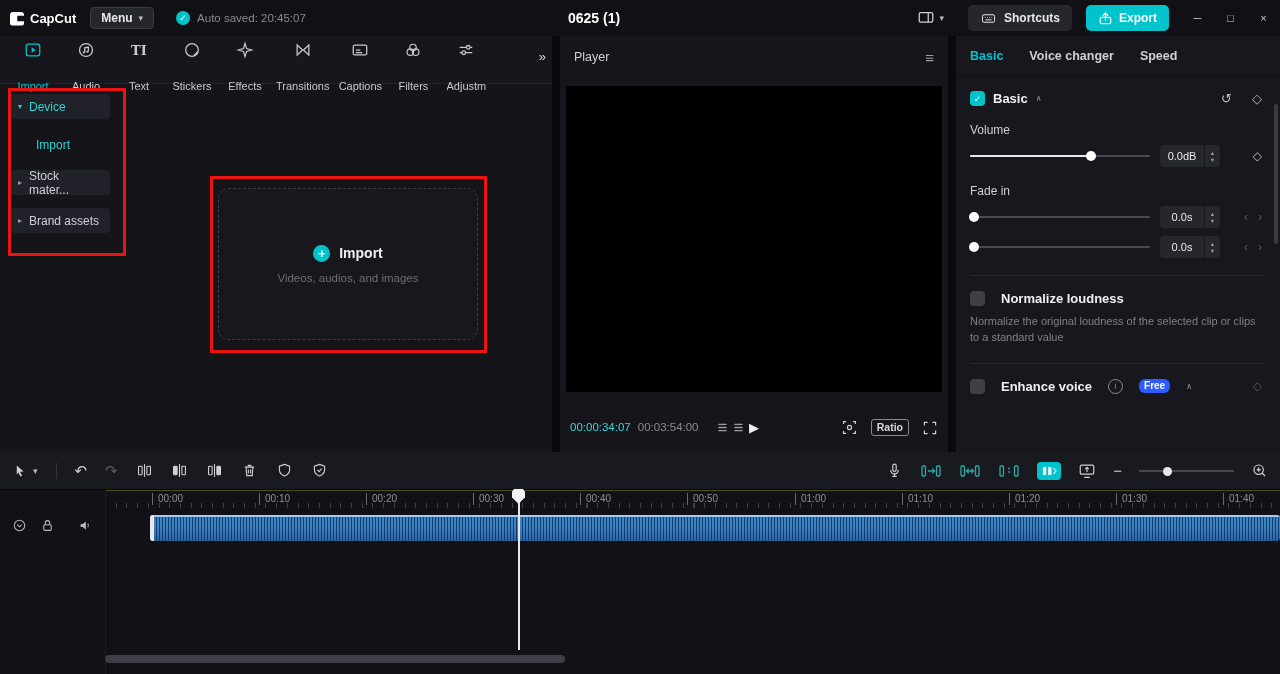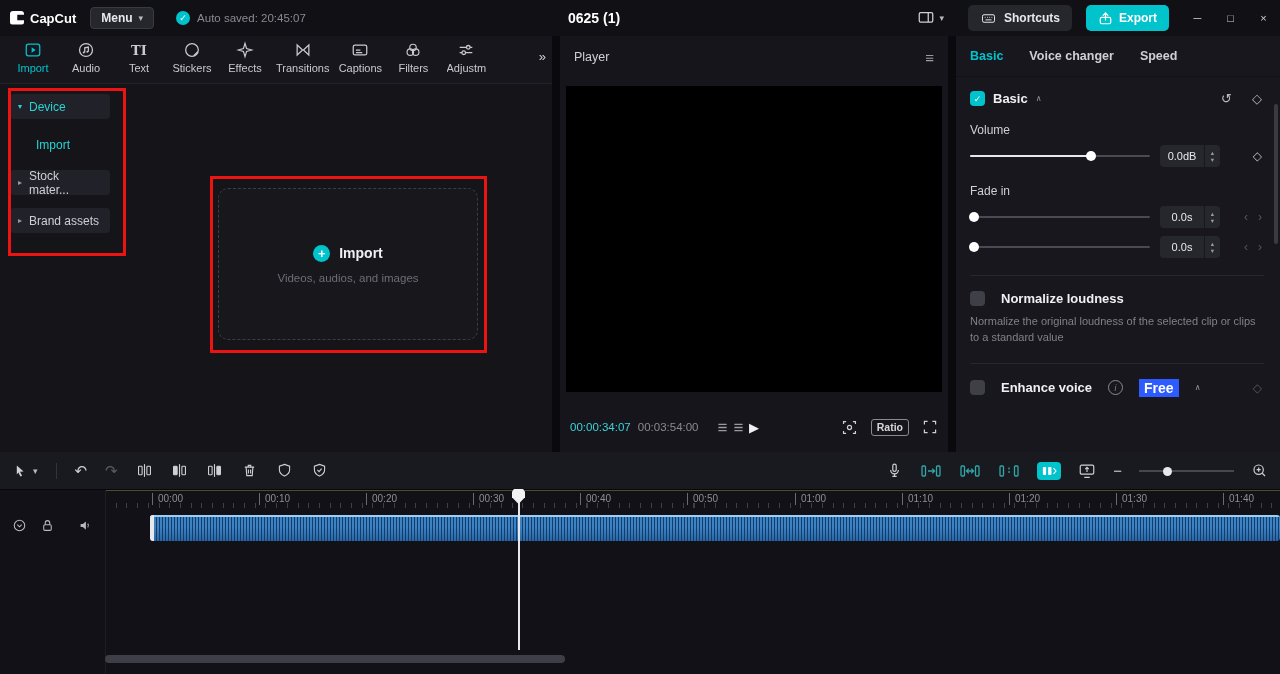--- a/index.html
+++ b/index.html
@@ -3,21 +3,21 @@
 <meta charset="utf-8">
 <style>
   html,body{margin:0;padding:0;background:#000;}
   .app{position:relative;width:1280px;height:674px;background:#0a0a0e;overflow:hidden;
        font-family:"Liberation Sans","DejaVu Sans",sans-serif;color:#d6d6da;font-size:12px;
        -webkit-user-select:none;user-select:none;}
   svg{display:block}
 
   
   .titlebar{position:absolute;left:0;top:0;right:0;height:36px;background:#101015;display:flex;align-items:center;padding-left:10px;z-index:10}
-  .logo{display:flex;align-items:flex-start;gap:6px}
+  .logo{display:flex;align-items:flex-end;gap:6px}
   .logo-mark{width:14px;height:14px;background:#fff;border-radius:3px;
     clip-path:polygon(0 0,100% 0,100% 30%,52% 30%,52% 70%,100% 70%,100% 100%,0 100%)}
   .logo-text{font-weight:bold;font-size:13px;color:#fff}
   .menu-btn{margin-left:14px;height:22px;padding:0 10px;background:#26262d;border:1px solid #3a3a42;border-radius:4px;
     color:#e8e8ec;font-weight:bold;font-size:12px;display:flex;align-items:center;gap:6px;font-family:inherit}
   .caret{font-size:9px;color:#b9b9bf}
   .autosave{display:flex;align-items:center;gap:7px;margin-left:22px;color:#8a8a92;font-size:11.5px}
   .save-check{width:14px;height:14px;border-radius:50%;background:#00c3cc;color:#fff;font-size:9px;display:flex;align-items:center;justify-content:center}
   .project-title{position:absolute;left:568px;top:0;height:36px;display:flex;align-items:center;color:#fff;font-weight:bold;font-size:14px}
   .tb-right{margin-left:auto;display:flex;align-items:center;height:100%}
@@ -25,21 +25,21 @@
   .shortcuts-btn{margin-left:24px;height:26px;padding:0 12px;background:#26262d;border:none;border-radius:5px;color:#e8e8ec;
     font-weight:bold;font-size:12px;display:flex;align-items:center;gap:7px;font-family:inherit}
   .export-btn{margin-left:14px;height:26px;padding:0 12px;background:#00c3cc;border:none;border-radius:5px;color:#fff;
     font-weight:bold;font-size:12px;display:flex;align-items:center;gap:6px;font-family:inherit}
   .winbtns{display:flex;align-items:center;margin-left:12px}
   .winbtn{width:33px;height:36px;display:flex;align-items:center;justify-content:center;color:#cfcfd4;font-size:11px}
 
   
   .media-panel{position:absolute;left:0;top:36px;width:552px;height:416px;background:#141419}
   .media-tabs{height:42px;display:flex;align-items:flex-start;padding:5px 0 0 8px;gap:3px;position:relative;background:#16161c;border-bottom:1px solid #222228}
-  .mtab{min-width:44px;padding:0 3px;display:flex;flex-direction:column;align-items:center;gap:3px;color:#c9c9ce;font-size:11px}
+  .mtab{min-width:44px;padding:0 3px;display:flex;flex-direction:column;align-items:center;gap:21px;color:#c9c9ce;font-size:11px}
   .mtab .mtab-icon{height:18px;display:flex;align-items:center;justify-content:center}
   .mtab.active{color:#00c3cc}
   .mtab-label{white-space:nowrap}
   .mtab.clip .mtab-label{max-width:48px;overflow:hidden}
   .ti-glyph{font-family:"DejaVu Serif",serif;font-weight:bold;font-size:13px;line-height:1}
   .more-chevron{position:absolute;right:7px;top:13px;color:#cfcfd4;font-size:13px;letter-spacing:-1px}
   .media-body{position:absolute;left:0;top:42px;right:0;bottom:0;display:flex}
   .media-sidebar{width:120px;padding-top:16px;display:flex;flex-direction:column;gap:13px}
   .side-item{margin:0 10px;height:25px;display:flex;align-items:center;gap:7px;padding:0 8px;background:#212129;border-radius:4px;font-size:12px;color:#cfcfd4}
   .side-item .tri{font-size:8px;color:#9a9aa0}
@@ -62,21 +62,21 @@
   
   .player-panel{position:absolute;left:560px;top:36px;width:388px;height:416px;background:#15151b}
   .player-header{height:42px;display:flex;align-items:center;padding:0 14px;color:#cfcfd4;font-size:12.5px}
   .player-menu{margin-left:auto;color:#9a9aa0;font-size:15px}
   .player-video{position:absolute;left:6px;right:6px;top:50px;height:306px;background:#000}
   .player-controls{position:absolute;left:10px;right:10px;bottom:13px;height:24px;display:flex;align-items:center}
   .time-cur{color:#3fd3d9;font-size:11.5px}
   .time-total{color:#8a8a92;font-size:11.5px;margin-left:7px}
   .frame-icons{display:flex;gap:5px;margin-left:18px;color:#9a9aa0}
   .play-btn{position:absolute;left:50%;transform:translateX(-50%);color:#f0f0f2;font-size:13px}
-  .pc-right{margin-left:auto;display:flex;align-items:flex-start;gap:13px;color:#cfcfd4}
+  .pc-right{margin-left:auto;display:flex;align-items:flex-end;gap:13px;color:#cfcfd4}
   .ratio-btn{border:1px solid #8a8a92;border-radius:3px;padding:1.5px 5px;font-size:10.5px;font-weight:bold;color:#d6d6da}
 
   
   .inspector{position:absolute;left:956px;top:36px;width:324px;height:416px;background:#17171d;overflow:hidden}
   .insp-tabs{height:40px;display:flex;align-items:center;gap:26px;padding:0 14px;border-bottom:1px solid #111116}
   .insp-tab{color:#cfcfd4;font-size:12.5px;font-weight:bold}
   .insp-tab.active{color:#00c3cc}
   .insp-body{padding:14px 16px 0 14px;position:relative}
   .sec-head{display:flex;align-items:center;gap:8px}
   .cb{width:15px;height:15px;border-radius:4px;display:flex;align-items:center;justify-content:center;font-size:9px;flex:0 0 auto}
@@ -96,21 +96,21 @@
   .stepper{width:15px;height:22px;background:#26262d;border-left:1px solid #17171d;border-radius:0 4px 4px 0;
     display:flex;flex-direction:column;align-items:center;justify-content:center;color:#9a9aa0;font-size:6.5px;line-height:1.15}
   .row-end{margin-left:auto;display:flex;gap:10px;color:#b9b9bf;margin-right:2px}
   .row-end.dim{color:#55555c}
   .divider{margin-top:17px;border-top:1px solid #26262c}
   .toggle-row{margin-top:15px;display:flex;align-items:center;gap:16px}
   .bold-label{font-weight:bold;color:#f0f0f2;font-size:13px}
   .desc{margin-top:8px;color:#80808a;font-size:11px;line-height:1.45;width:296px}
   .info-ic{width:13px;height:13px;border:1px solid #8a8a92;border-radius:50%;color:#8a8a92;font-size:8.5px;
     display:flex;align-items:center;justify-content:center;font-style:italic;flex:0 0 auto}
-  .badge{background:#2e5bff;color:#fff;font-size:14px;font-weight:bold;border-radius:0;padding:2px 5px;line-height:1}
+  .badge{background:#2e5bff;color:#fff;font-size:10px;font-weight:bold;border-radius:6px;padding:2px 5px;line-height:1}
   .insp-scroll{position:absolute;right:2px;top:68px;width:4px;height:140px;background:#3a3a40;border-radius:2px}
 
   
   .timeline{position:absolute;left:0;top:452px;width:1280px;height:222px;background:#111117}
   .tl-toolbar{position:absolute;left:0;top:0;right:0;height:38px;background:#191920;border-bottom:1px solid #08080b;
     display:flex;align-items:center;padding:0 12px;box-sizing:border-box}
   .tl-left{display:flex;align-items:center;gap:18px;color:#cfcfd4}
   .sel-combo{display:flex;align-items:center;gap:5px}
   .vsep{width:1px;height:16px;background:#33333a}
   .glyph15{font-size:15px;line-height:1}

